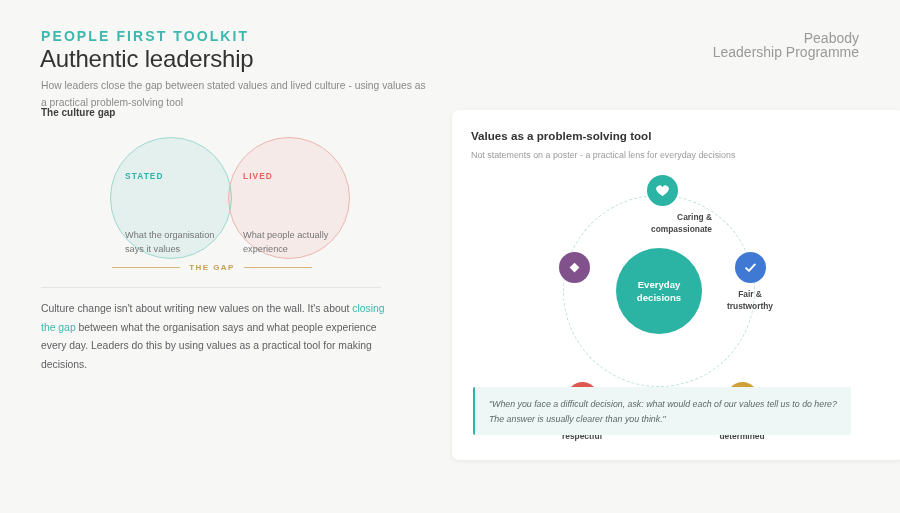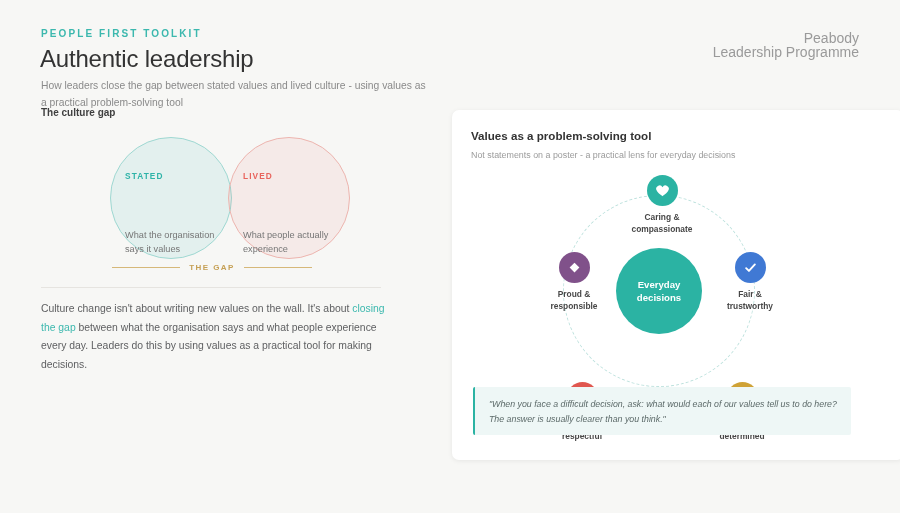--- a/index.html
+++ b/index.html
@@ -7,21 +7,21 @@
     width: 900px; height: 513px;
     background: #f7f7f5;
     font-family: "Liberation Sans", sans-serif;
     overflow: hidden;
   }
   .page { position: relative; width: 900px; height: 513px; }
 
   
   .eyebrow {
     position: absolute; left: 41px; top: 28px;
-    font-size: 10px; font-weight: bold; letter-spacing: 2.1px;
+    font-size: 14px; font-weight: bold; letter-spacing: 2.1px;
     color: #3cb8ae; text-transform: uppercase;
   }
   .page-title {
     position: absolute; left: 40px; top: 45px;
     font-size: 24px; font-weight: normal; color: #333333;
     letter-spacing: -0.2px;
   }
   .subtitle {
     position: absolute; left: 41px; top: 78px; width: 392px;
     font-size: 10.3px; line-height: 16.5px; color: #8a8a8a;
@@ -108,21 +108,21 @@
   .node-dot {
     width: 31px; height: 31px; border-radius: 50%; margin: 0 auto;
     display: flex; align-items: center; justify-content: center;
   }
   .node-dot svg { display: block; }
   .node-label {
     margin-top: 6px; font-size: 8.4px; font-weight: bold; line-height: 11.5px;
     color: #474747;
   }
 
-  .n-top   { left: 92px;  top: 13px; }
+  .n-top   { left: 92px;  top: 13px; text-align: right; }
   .n-left  { left: 4px;   top: 90px; }
   .n-right { left: 180px; top: 90px; }
   .n-bl    { left: 12px;  top: 220px; }
   .n-br    { left: 172px; top: 220px; }
 
   
   .quote {
     position: absolute; left: 21px; top: 277px; width: 378px; height: 48px;
     background: #eef7f6; border-left: 2.5px solid #2bb3a3; border-radius: 2px;
     padding: 10px 14px;
@@ -203,24 +203,20 @@
       </div>
 
       <div class="node n-left">
         <div class="node-dot" style="background:#80518a">
           <span>
             <svg width="13" height="13" viewBox="0 0 24 24" fill="#ffffff">
               <path d="M12 3 21 12 12 21 3 12z"></path>
             </svg>
           </span>
         </div>
-        <div class="node-label">
-          <span>Proud &amp;</span><br>
-          <span>responsible</span>
-        </div>
       </div>
 
       <div class="node n-right">
         <div class="node-dot" style="background:#4079d4">
           <span>
             <svg width="15" height="15" viewBox="0 0 24 24" fill="none" stroke="#ffffff" stroke-width="3" stroke-linecap="round" stroke-linejoin="round">
               <path d="M5 13l4.5 4.5L19 7"></path>
             </svg>
           </span>
         </div>

